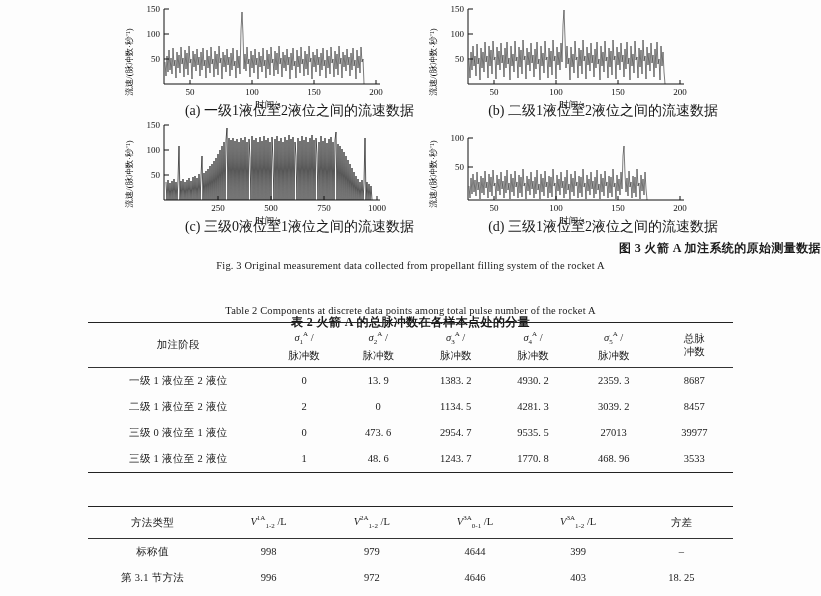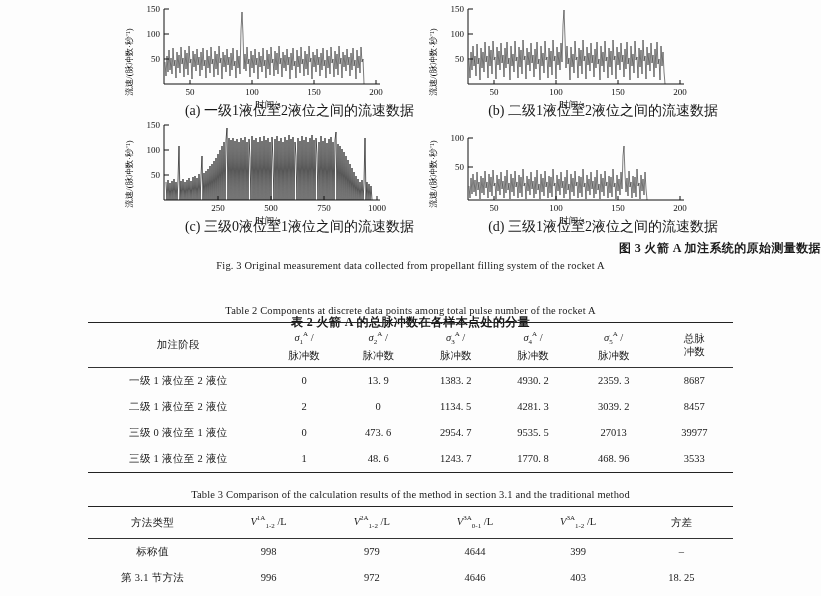--- a/index.html
+++ b/index.html
@@ -431,21 +431,20 @@
           <td class="rule-bottom">48. 6</td>
           <td class="rule-bottom">1243. 7</td>
           <td class="rule-bottom">1770. 8</td>
           <td class="rule-bottom">468. 96</td>
           <td class="rule-bottom">3533</td>
         </tr>
       </tbody>
     </table>
   </div>
 
-  <div class="tbl3-title-en">Table 3   Comparison of the calculation results of the method in section 3.1 and the traditional method</div>
 
   <div class="tbl-wrap t3">
     <table class="sci">
       <colgroup>
         <col style="width:20%">
         <col style="width:16%">
           <col style="width:16%">
         <col style="width:16%">
           <col style="width:16%">
           <col style="width:16%">

